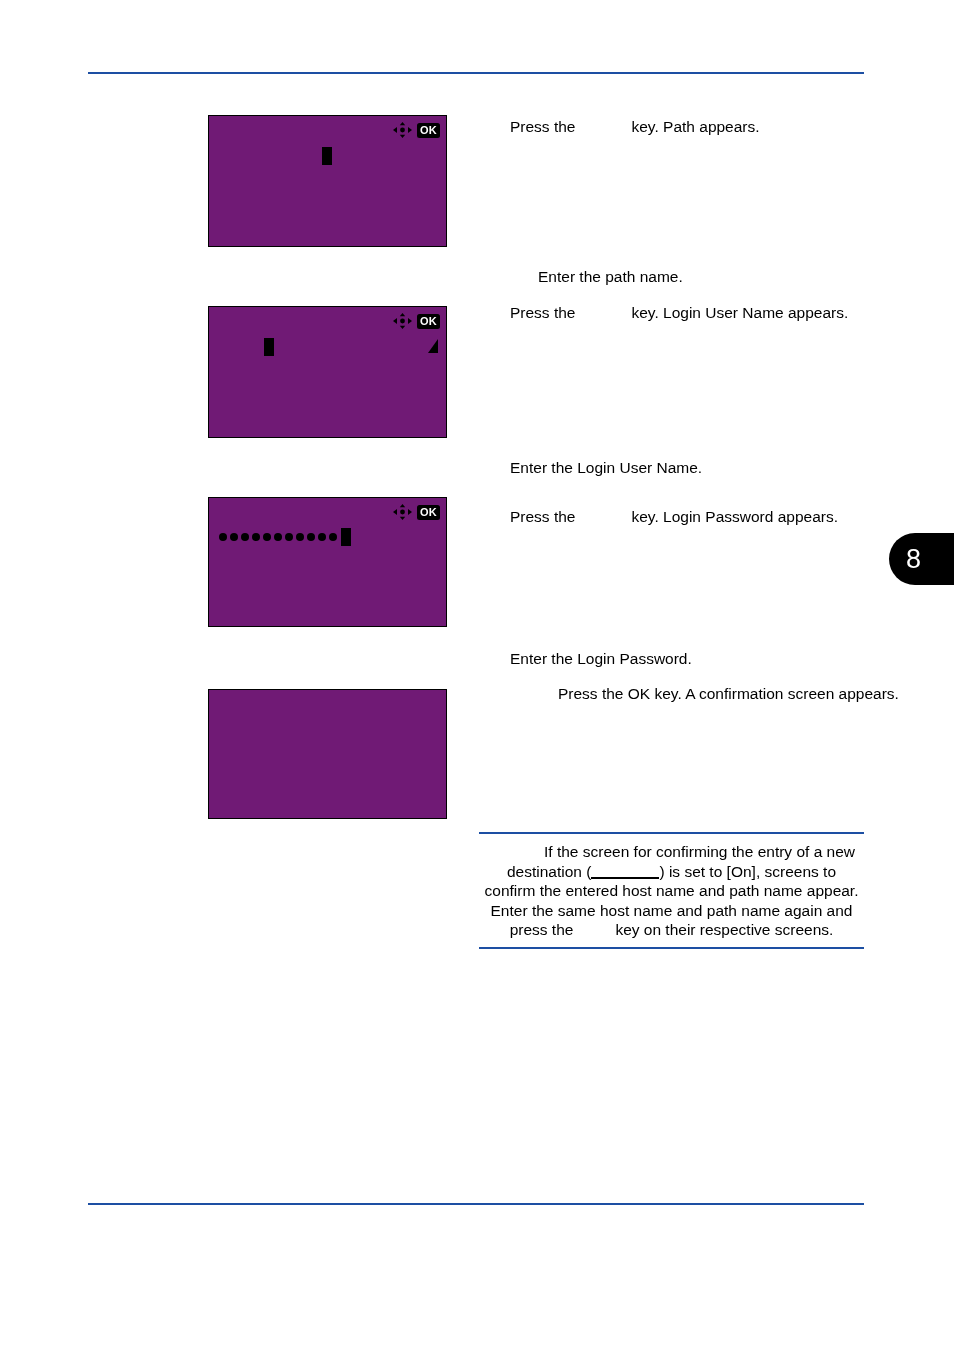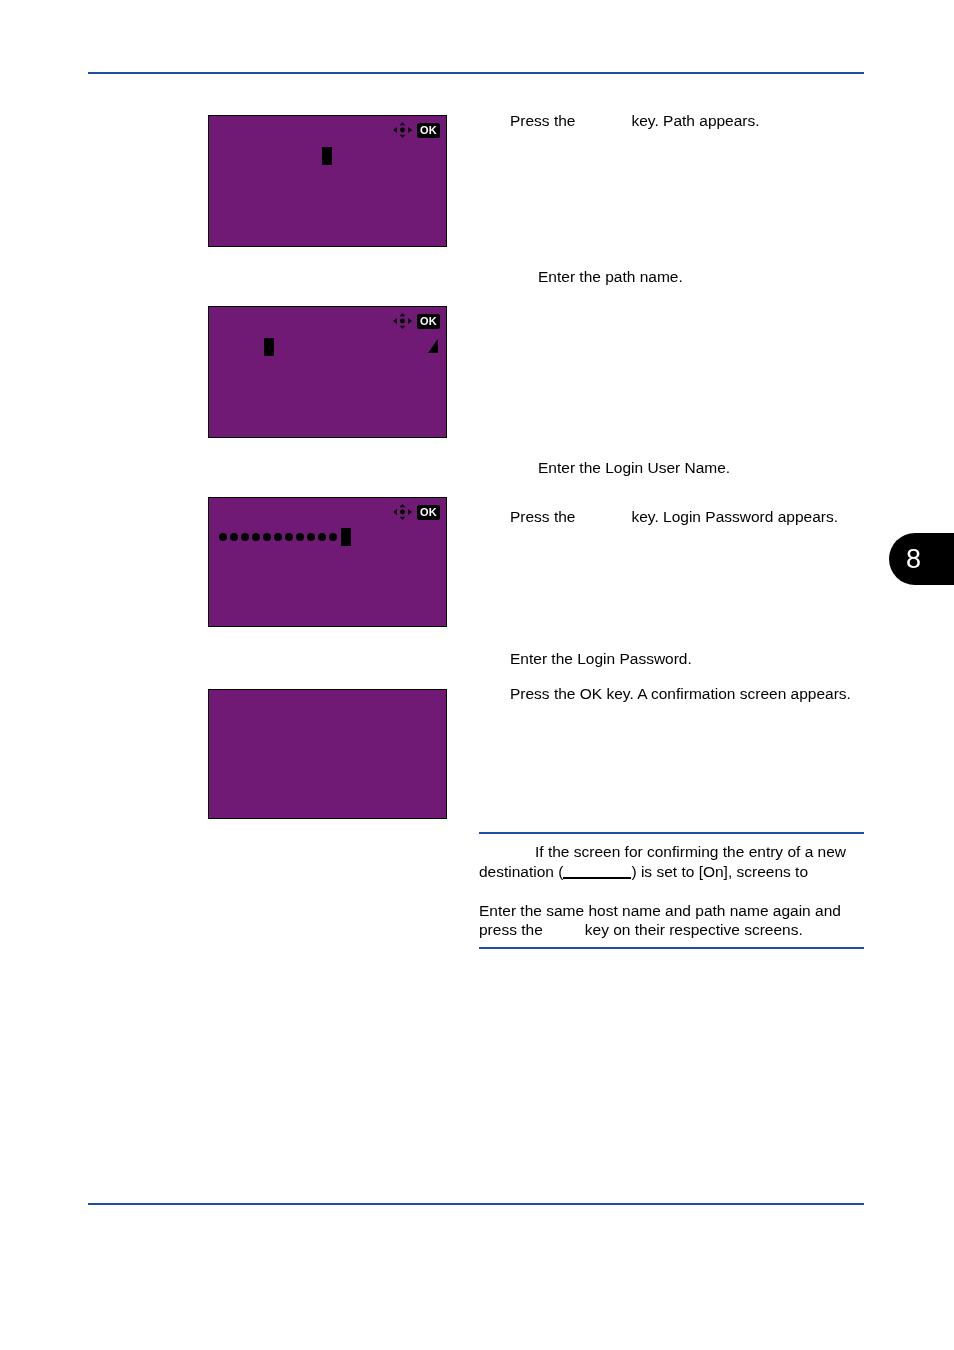--- a/index.html
+++ b/index.html
@@ -147,38 +147,39 @@
     font-size: 15.5px;
     line-height: 22px;
     color: #000000;
     white-space: nowrap;
   }
   .instr-gap {
     display: inline-block;
     width: 56px;
   }
 
-  .t1 { top: 110px; }
+  .t1 { top: 116px; }
   .t2 { top: 266px; margin-left: 28px; }
   .t3 { top: 302px; }
-  .t4 { top: 457px; margin-left: 28px; }
+  .t4 { top: 457px; }
   .t5 { top: 506px; }
   .t6 { top: 648px; }
-  .t7 { top: 683px; }
+  .t7 { top: 683px; margin-left: 48px; }
 
   
   .note {
     position: absolute;
     left: 479px;
     top: 832px;
     width: 385px;
     border-top: 2px solid #1d4fa3;
     border-bottom: 2px solid #1d4fa3;
     padding: 8px 0 7px 0;
     box-sizing: border-box;
+    text-align: center;
   }
   .note-body {
     font-size: 15.5px;
     line-height: 19.5px;
     color: #000000;
   }
   .note-indent { display: inline-block; width: 56px; }
   .blank-fill {
     display: inline-block;
     width: 68px;
@@ -264,36 +265,39 @@
   <div class="lcd lcd-4">
     <div class="lcd-inner"></div>
   </div>
 
   <div class="instr t1">
     <span>Press the</span><span class="instr-gap"></span><span>key. Path appears.</span>
   </div>
 
   <div class="instr t2">Enter the path name.</div>
 
+  <div class="instr t3">
+    <span>Press the</span><span class="instr-gap"></span><span>key. Login User Name appears.</span>
+  </div>
 
   <div class="instr t4">Enter the Login User Name.</div>
 
   <div class="instr t5">
     <span>Press the</span><span class="instr-gap"></span><span>key. Login Password appears.</span>
   </div>
 
   <div class="instr t6">Enter the Login Password.</div>
 
   <div class="instr t7">Press the OK key. A confirmation screen appears.</div>
 
   <div class="note">
     <div class="note-body">
       <span class="note-indent"></span><span>If the screen for confirming the entry of a new</span><br>
       <span>destination (</span><span class="blank-fill"></span><span>) is set to [On], screens to</span><br>
-      <br>
+      <span>confirm the entered host name and path name appear.</span><br>
       <span>Enter the same host name and path name again and</span><br>
       <span>press the</span><span class="inline-gap"></span><span>key on their respective screens.</span>
     </div>
   </div>
 
   <div class="rule rule-bottom"></div>
 
 </div>
 
 </body></html>

